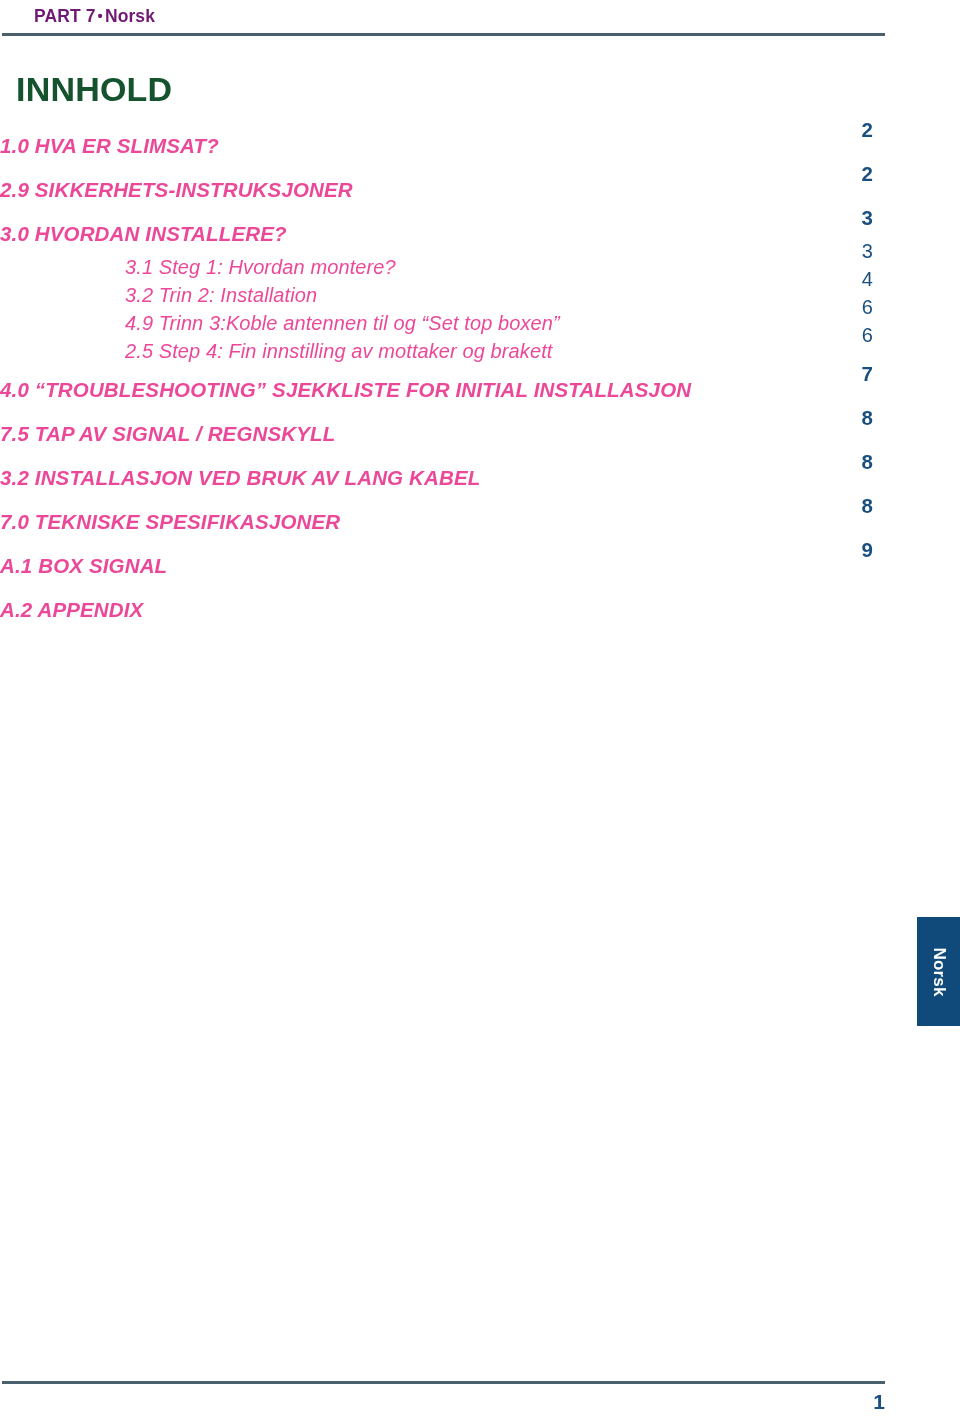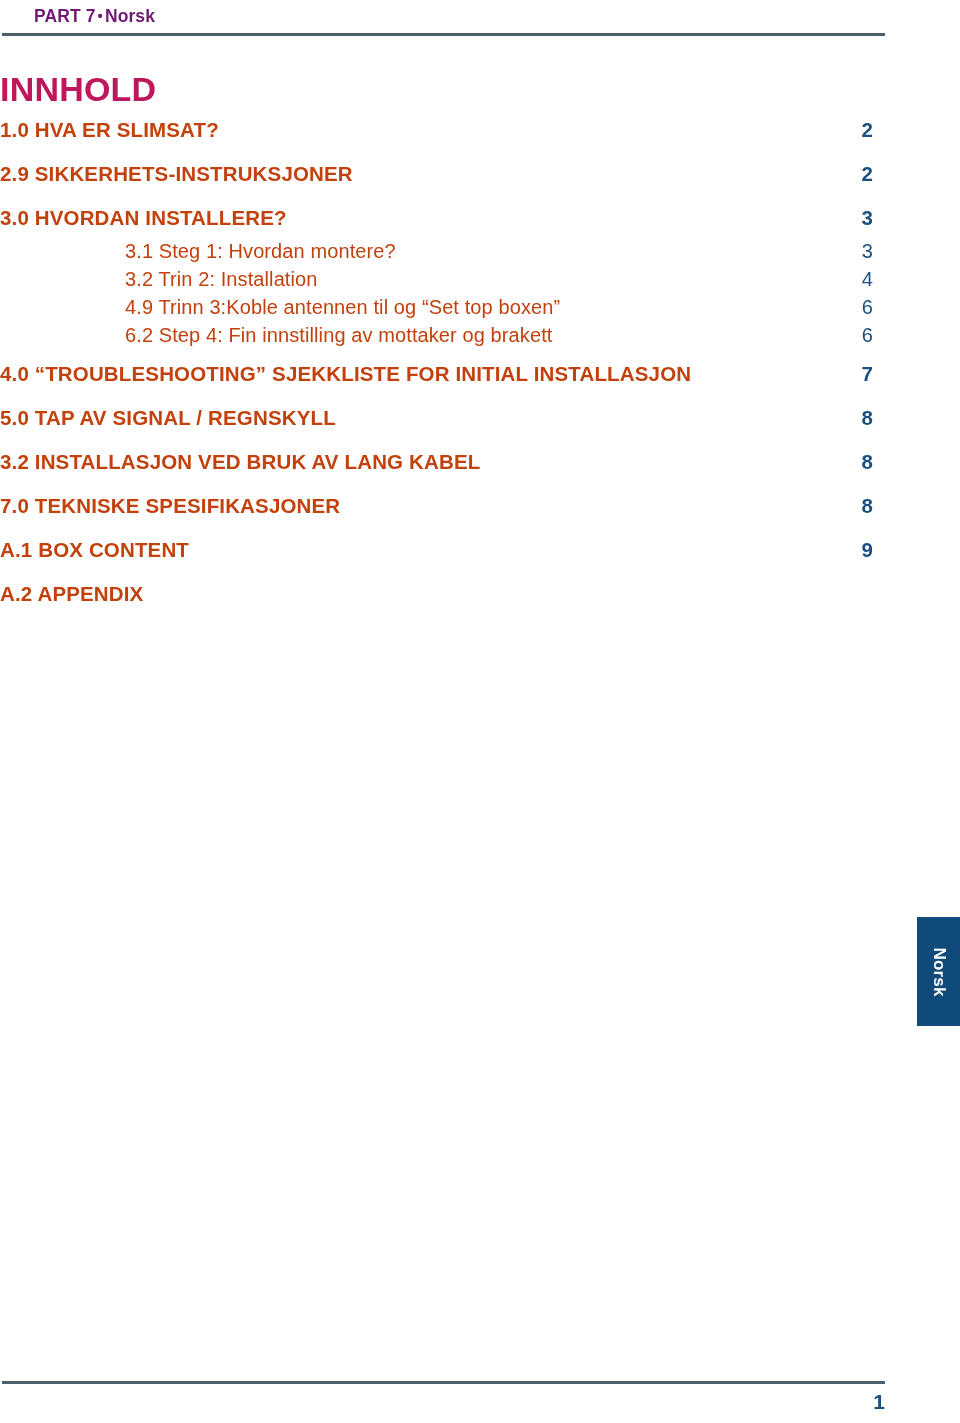--- a/index.html
+++ b/index.html
@@ -48,25 +48,25 @@
     width: 883px;
     height: 3px;
     background: #4a606c;
   }
   .rule-header { top: 33px; }
   .rule-footer { top: 1381px; }
 
   
   .toc-title {
     position: absolute;
-    left: 0px;
+    left: 16px;
     top: 72px;
     font-size: 34px;
     font-weight: bold;
-    color: #be185d;
+    color: #14532d;
     letter-spacing: 0.2px;
     line-height: 1;
   }
 
   
   .toc {
     position: absolute;
     left: 0px;
     top: 118px;
     width: 885px;
@@ -75,23 +75,24 @@
   .toc-row {
     position: relative;
     display: block;
     width: 100%;
     height: 0;
   }
 
   .toc-row .label {
     position: absolute;
     left: 0;
-    top: 0;
+    top: 16px;
     white-space: nowrap;
-    color: #c2410c;
+    color: #ec4899;
+    font-style: italic;
   }
 
   .toc-row .page-no {
     position: absolute;
     right: 12px;
     top: 0;
     text-align: right;
     color: #1a5080;
   }
 
@@ -179,41 +180,41 @@
       </div>
       <div class="toc-row lvl2" style="height: 0px; position: absolute; left: 0px; top: 150px; width: 100%;">
         <span class="label">3.2 Trin 2: Installation</span>
         <span class="page-no">4</span>
       </div>
       <div class="toc-row lvl2" style="height: 0px; position: absolute; left: 0px; top: 178px; width: 100%;">
         <span class="label">4.9 Trinn 3:Koble antennen til og “Set top boxen”</span>
         <span class="page-no">6</span>
       </div>
       <div class="toc-row lvl2" style="height: 0px; position: absolute; left: 0px; top: 206px; width: 100%;">
-        <span class="label">6.2 Step 4: Fin innstilling av mottaker og brakett</span>
+        <span class="label">2.5 Step 4: Fin innstilling av mottaker og brakett</span>
         <span class="page-no">6</span>
       </div>
       <div class="toc-row lvl1" style="height: 0px; position: absolute; left: 0px; top: 244px; width: 100%;">
         <span class="label">4.0 “TROUBLESHOOTING” SJEKKLISTE FOR INITIAL INSTALLASJON</span>
         <span class="page-no">7</span>
       </div>
       <div class="toc-row lvl1" style="height: 0px; position: absolute; left: 0px; top: 288px; width: 100%;">
-        <span class="label">5.0 TAP AV SIGNAL / REGNSKYLL</span>
+        <span class="label">7.5 TAP AV SIGNAL / REGNSKYLL</span>
         <span class="page-no">8</span>
       </div>
       <div class="toc-row lvl1" style="height: 0px; position: absolute; left: 0px; top: 332px; width: 100%;">
         <span class="label">3.2 INSTALLASJON VED BRUK AV LANG KABEL</span>
         <span class="page-no">8</span>
       </div>
       <div class="toc-row lvl1" style="height: 0px; position: absolute; left: 0px; top: 376px; width: 100%;">
         <span class="label">7.0 TEKNISKE SPESIFIKASJONER</span>
         <span class="page-no">8</span>
       </div>
       <div class="toc-row lvl1" style="height: 0px; position: absolute; left: 0px; top: 420px; width: 100%;">
-        <span class="label">A.1 BOX CONTENT</span>
+        <span class="label">A.1 BOX SIGNAL</span>
         <span class="page-no">9</span>
       </div>
       <div class="toc-row lvl1" style="height: 0px; position: absolute; left: 0px; top: 464px; width: 100%;">
         <span class="label">A.2 APPENDIX</span>
         <span class="page-no"></span>
       </div>
     </div>
 
   <div class="side-tab">
     <span class="side-tab-label">Norsk</span>

